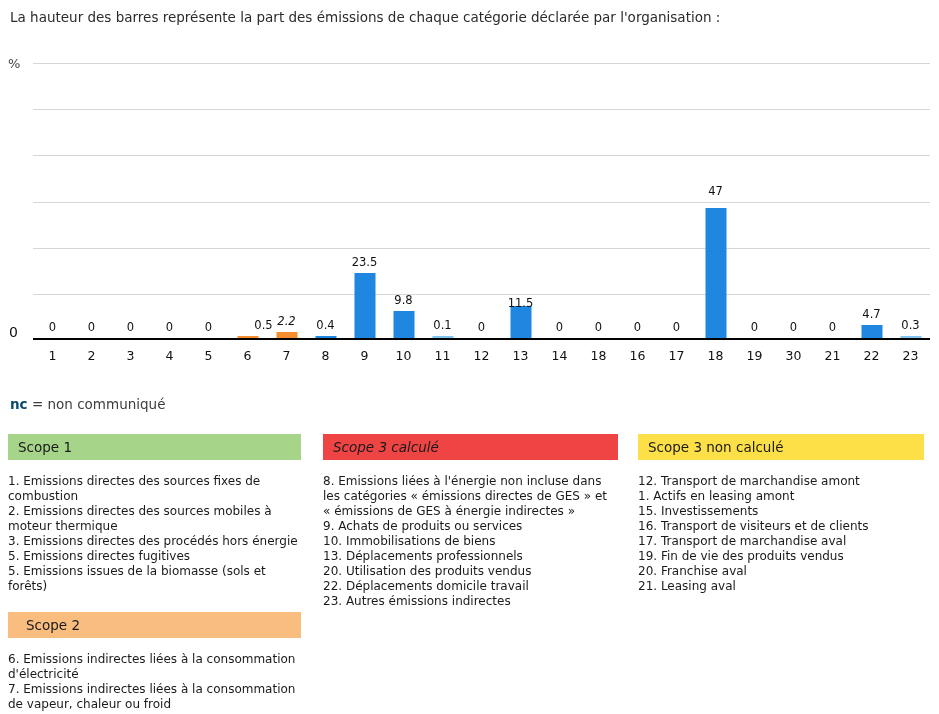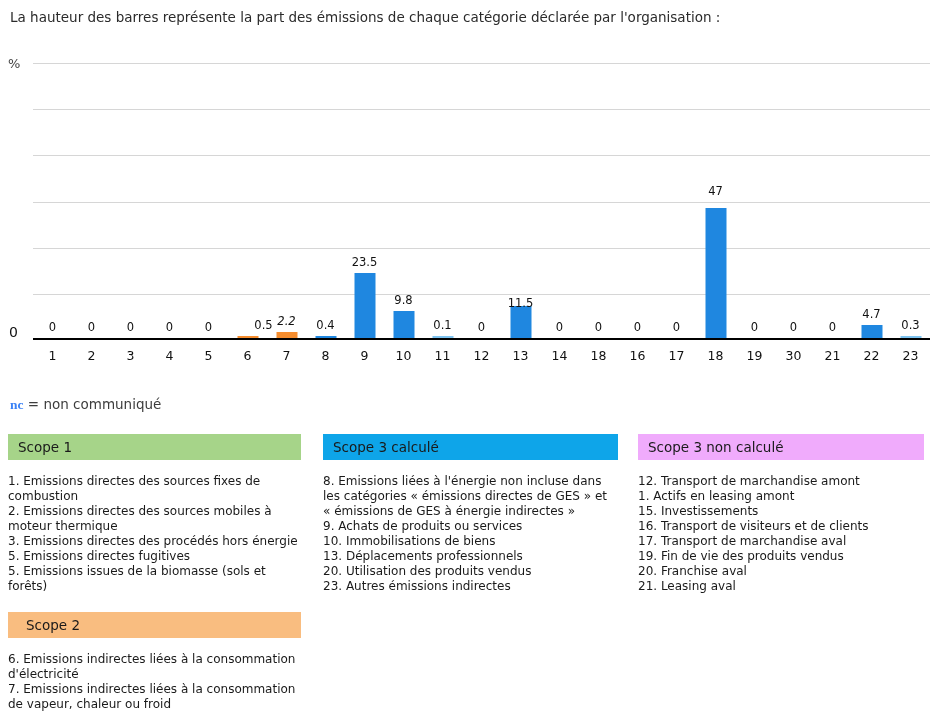--- a/index.html
+++ b/index.html
@@ -47,21 +47,21 @@
     display: flex;
   }
   .tick {
     flex: 1 1 0; text-align: center; font-size: 12.5px; color: #111;
   }
 
   
   .nc-note {
     position: absolute; top: 396px; left: 10px; font-size: 13.5px; color: #3d3d3d;
   }
-  .nc-note b { color: #3b82f6; font-family: Liberation Serif, serif; }
+  .nc-note b { color: #0c4a6e; }
 
   
   .legend-col { position: absolute; top: 434px; }
   #legend-col-0 { left: 8px;   width: 293px; }
   #legend-col-1 { left: 323px; width: 295px; }
   #legend-col-2 { left: 638px; width: 286px; }
   .legend-header {
     height: 26px; line-height: 26px; padding-left: 10px;
     font-size: 13.5px; color: #1a1a1a; margin-bottom: 14px;
   }
@@ -220,32 +220,33 @@
       <div class="legend-item">5. Emissions directes fugitives</div>
       <div class="legend-item">5. Emissions issues de la biomasse (sols et forêts)</div>
     </div>
     <div class="legend-header" style="background: rgb(249, 189, 128); padding-left: 18px;">Scope 2</div>
     <div class="legend-items">
       <div class="legend-item">6. Emissions indirectes liées à la consommation d'électricité</div>
       <div class="legend-item">7. Emissions indirectes liées à la consommation de vapeur, chaleur ou froid</div>
     </div>
   </div>
 <div class="legend-col" id="legend-col-1">
-    <div class="legend-header" style="background: #0ea5e9;">Scope 3 calculé</div>
+    <div class="legend-header" style="background: #ef4444; font-style: italic;">Scope 3 calculé</div>
     <div class="legend-items">
       <div class="legend-item">8. Emissions liées à l'énergie non incluse dans les catégories « émissions directes de GES » et « émissions de GES à énergie indirectes »</div>
       <div class="legend-item">9. Achats de produits ou services</div>
       <div class="legend-item">10. Immobilisations de biens</div>
       <div class="legend-item">13. Déplacements professionnels</div>
       <div class="legend-item">20. Utilisation des produits vendus</div>
+      <div class="legend-item">22. Déplacements domicile travail</div>
       <div class="legend-item">23. Autres émissions indirectes</div>
     </div>
   </div>
 <div class="legend-col" id="legend-col-2">
-    <div class="legend-header" style="background: #f0abfc;">Scope 3 non calculé</div>
+    <div class="legend-header" style="background: #fde047;">Scope 3 non calculé</div>
     <div class="legend-items">
       <div class="legend-item">12. Transport de marchandise amont</div>
       <div class="legend-item">1. Actifs en leasing amont</div>
       <div class="legend-item">15. Investissements</div>
       <div class="legend-item">16. Transport de visiteurs et de clients</div>
       <div class="legend-item">17. Transport de marchandise aval</div>
       <div class="legend-item">19. Fin de vie des produits vendus</div>
       <div class="legend-item">20. Franchise aval</div>
       <div class="legend-item">21. Leasing aval</div>
     </div>

